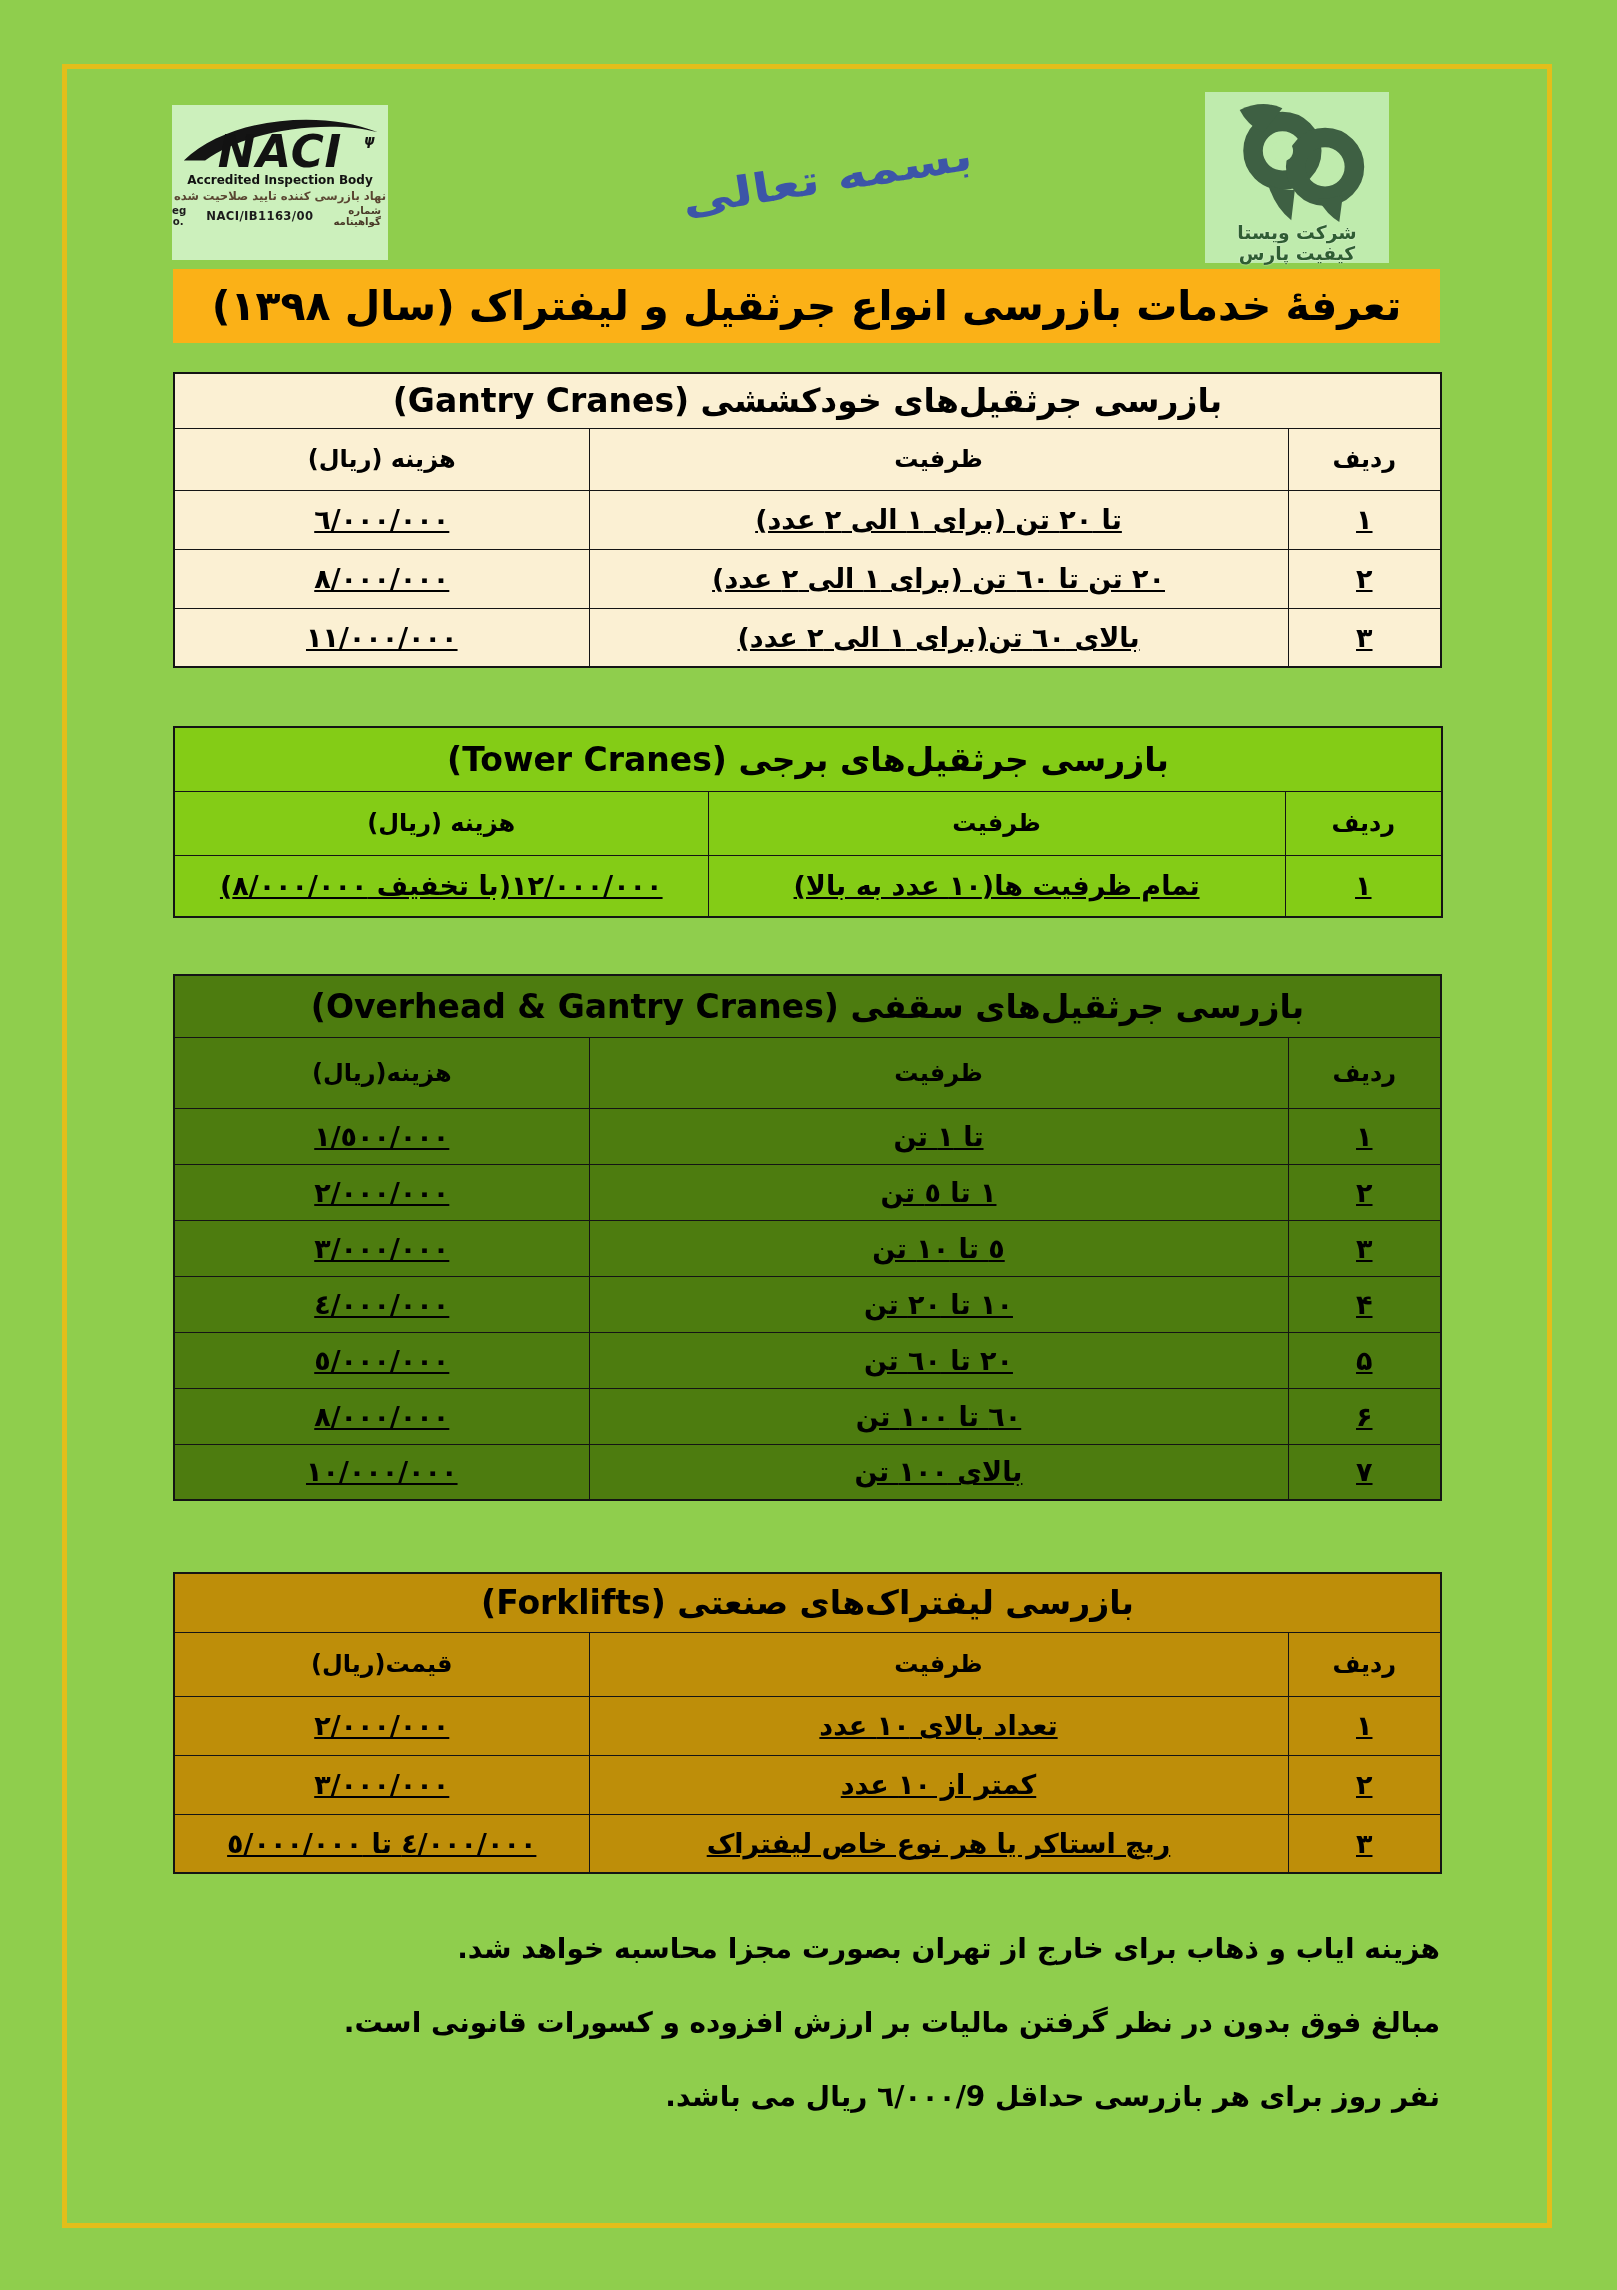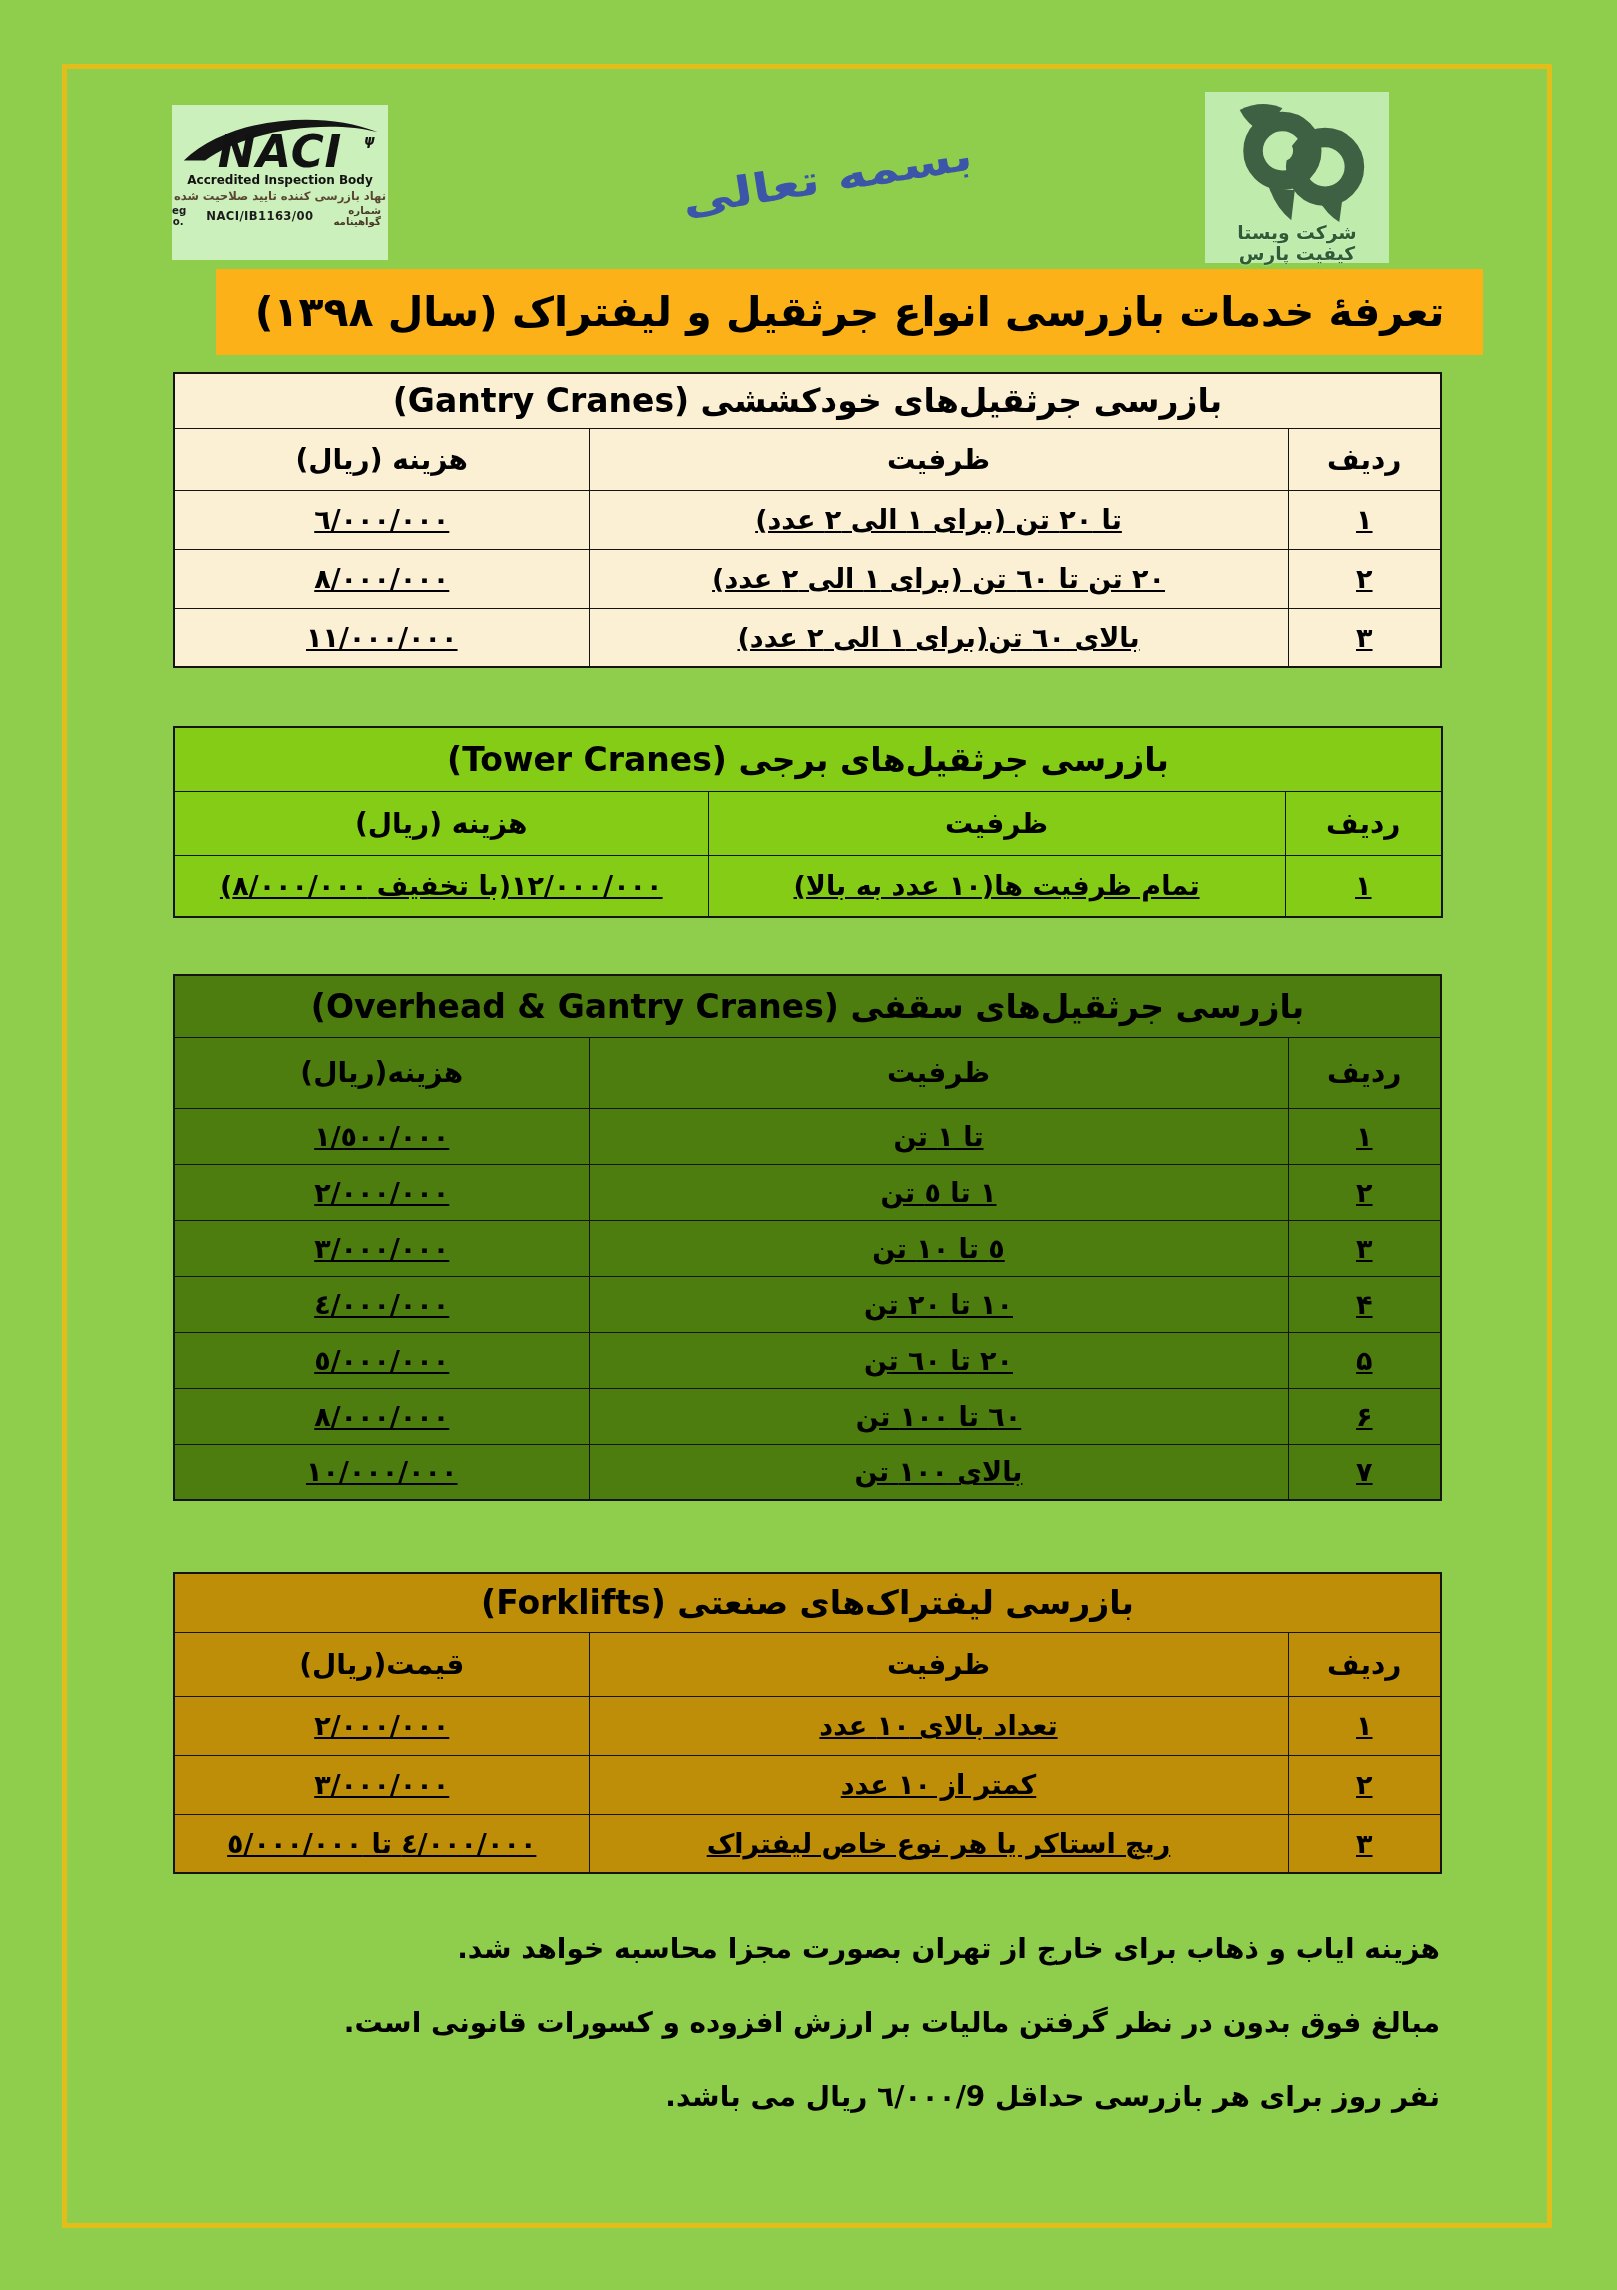--- a/index.html
+++ b/index.html
@@ -28,31 +28,31 @@
              color:#3C55A8;font-size:41px;text-align:center;line-height:107px;
              transform:rotate(-9deg) scaleX(1.25);}
 
   .company{position:absolute;left:1205px;top:92px;width:184px;height:171px;
            background:#BFEBAD;text-align:center;}
   .company svg{display:block;margin:7.1px auto 0;}
   .company-name{font-size:18.7px;color:#2F5D33;margin-top:-1.8px;
                 text-shadow:0 0 1.8px rgba(255,255,255,.8);}
 
   
-  .main-title{position:absolute;left:173px;top:269px;width:1267px;height:86px;
+  .main-title{position:absolute;left:173px;top:269px;width:1267px;height:74px;
               background:#FBB117;display:flex;align-items:center;justify-content:center;
-              font-size:41px;margin-left:43px;}
+              font-size:41px;}
 
   
   table.t{position:absolute;left:173px;width:1267px;border-collapse:collapse;
           table-layout:fixed;border:2.7px solid #141414;}
   table.t td{border:1.8px solid #141414;text-align:center;vertical-align:middle;
              padding:0 5.3px;overflow:hidden;}
   td.ttl{font-size:33px;}
-  tr.head td{font-size:28px;}
+  tr.head td{font-size:24px;}
   tr.row td{font-size:27px;text-decoration:underline;}
   td.cap{font-size:28px;}
   td.no{font-size:25px;}
 
   .t1{top:372px;background:#FBF0D3;}
   .t1 tr.title{height:55px;} .t1 tr.head{height:62px;} .t1 tr.row{height:59px;}
   .t2{top:726px;background:#84cc16;}
   .t2 tr.title{height:64px;} .t2 tr.head{height:64px;} .t2 tr.row{height:62px;}
   .t3{top:974px;background:#4d7c0f;}
   .t3 tr.title{height:62px;} .t3 tr.head{height:71px;} .t3 tr.row{height:56px;}

